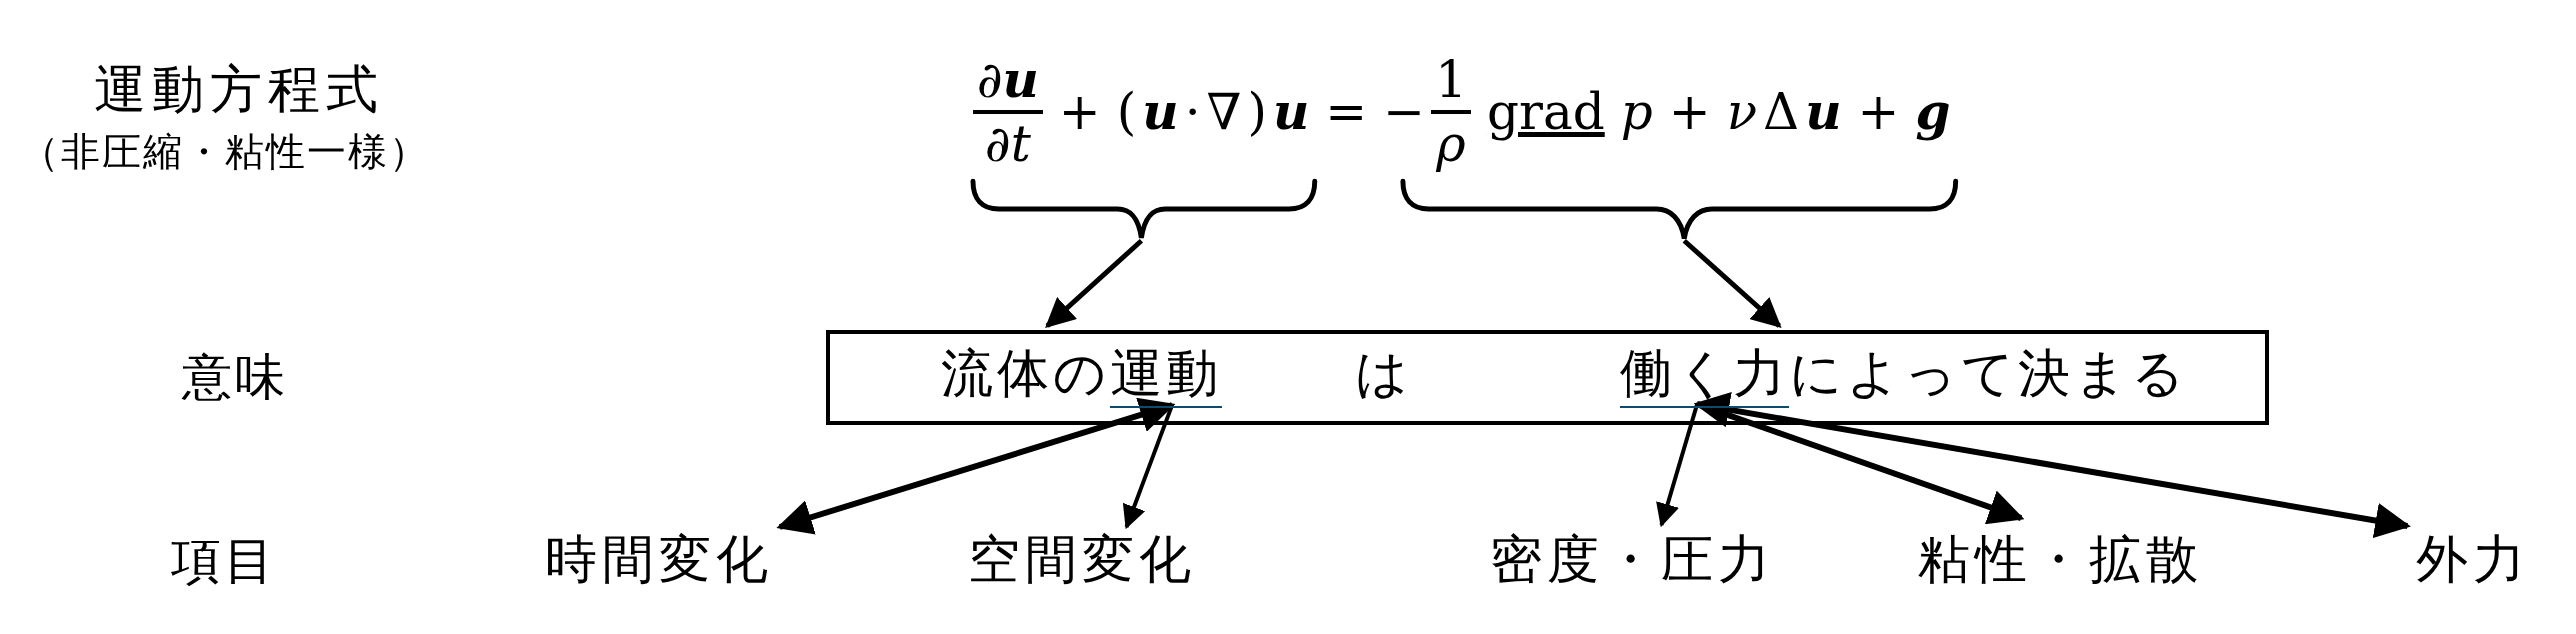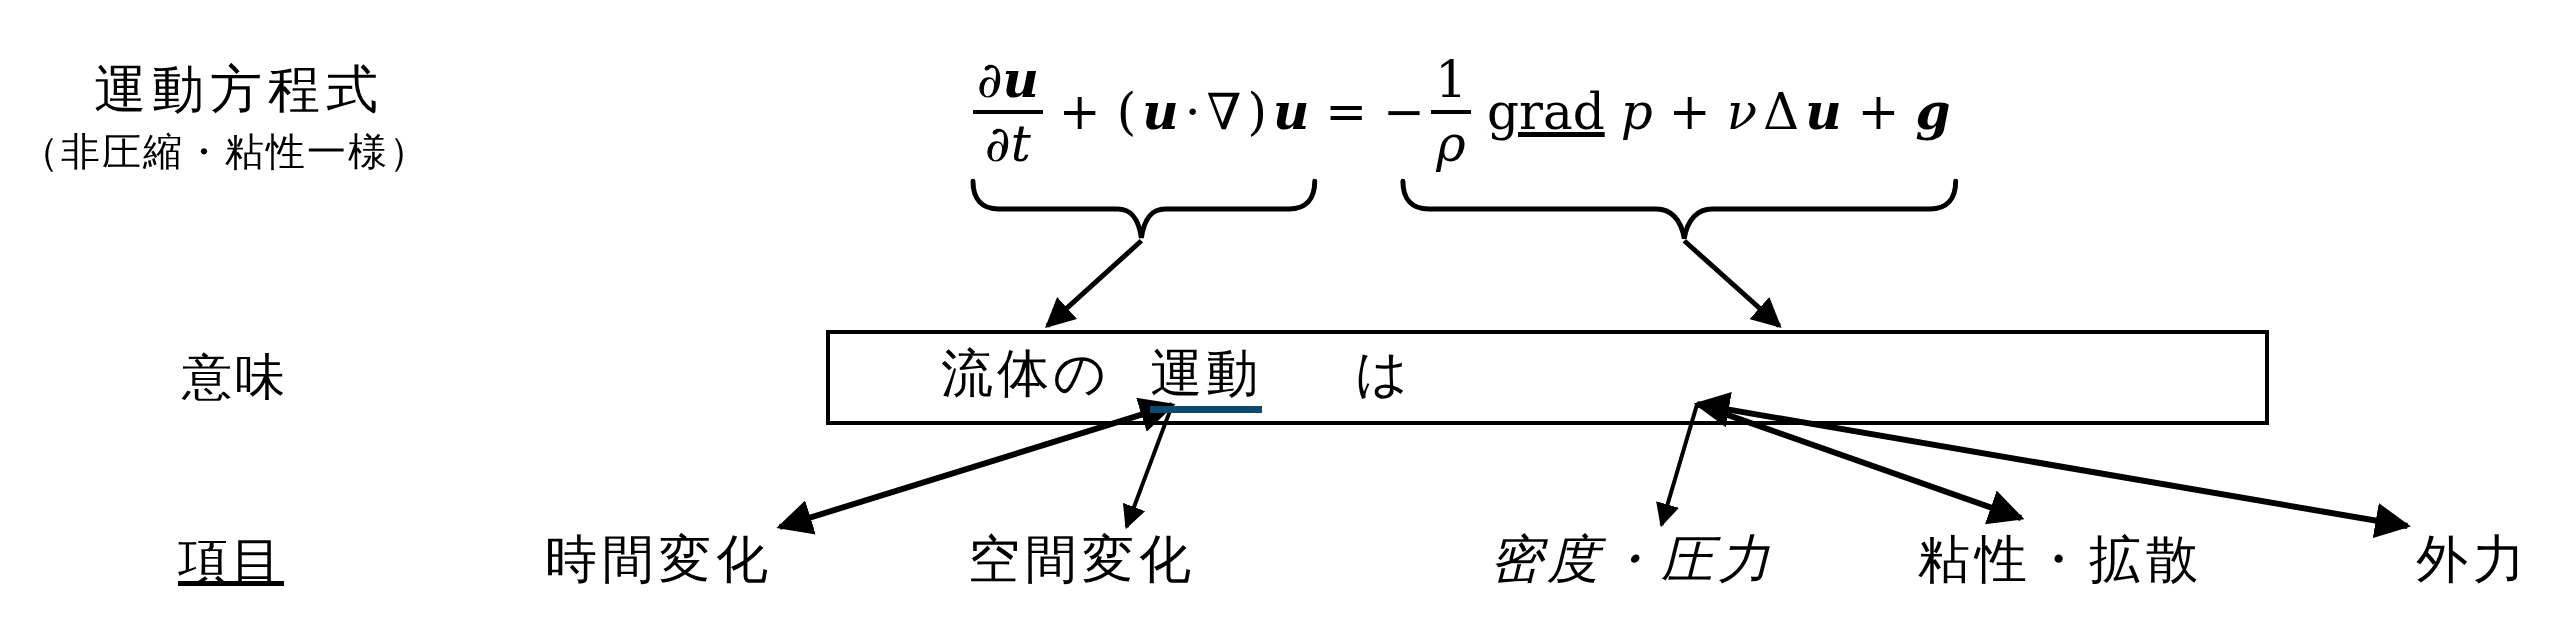--- a/index.html
+++ b/index.html
@@ -20,21 +20,21 @@
     font-size: 52px; letter-spacing: 6px; line-height: 1; white-space: nowrap;
   }
   .subtitle {
     position: absolute; left: 20px; top: 129px;
     font-size: 39px; letter-spacing: 2px; line-height: 1.2; white-space: nowrap; text-align: center;
   }
   .row-label {
     position: absolute; font-size: 50px; letter-spacing: 3px; line-height: 1; white-space: nowrap;
   }
   .label-imi   { left: 182px; top: 352px; }
-  .label-komoku{ left: 178px; top: 536px; text-decoration: underline; }
+  .label-komoku{ left: 171px; top: 536px; }
 
   
   .eq {
     position: absolute; left: 991px; top: 40px; width: 941px; height: 143px;
     display: flex; align-items: center; justify-content: center; gap: 16px;
     font-family: "DejaVu Serif", "Liberation Serif", serif;
     font-size: 50px; line-height: 1; white-space: nowrap;
   }
   .eq .it { font-style: italic; }
   .eq .bi { font-style: italic; font-weight: bold; }
@@ -52,30 +52,30 @@
     width: 1443px; height: 95px;
     border: 4px solid #000; box-sizing: border-box;
   }
   .box-text {
     position: absolute; top: 347px; font-size: 52px; line-height: 1;
     letter-spacing: 4px; white-space: nowrap;
   }
   .bt1 { left: 941px; }
   .bt2 { left: 1355px; }
   .bt3 { left: 1620px; }
-  .ul { border-bottom: 7px solid #0c4a6e; padding-bottom: 3px; margin-left: 40px; }
+  .ul { border-bottom: 2px solid #0c4a6e; padding-bottom: 3px; }
 
   
   .item {
     position: absolute; top: 533px; font-size: 52px; line-height: 1;
     letter-spacing: 5px; white-space: nowrap;
   }
   .item-1 { left: 545px; }
   .item-2 { left: 968px; }
-  .item-3 { left: 1490px; font-style: italic; }
+  .item-3 { left: 1490px; }
   .item-4 { left: 1918px; }
   .item-5 { left: 2416px; text-align: right; }
 
   
   .overlay { position: absolute; left: 0; top: 0; pointer-events: none; }
   .overlay path.brace { fill: none; stroke: #000; stroke-width: 5; stroke-linecap: round; }
   .overlay line { stroke: #000; }
 </style>
 </head>
 <body>
@@ -142,20 +142,21 @@
         <span class="bi">u</span>
     </span>
     <span class="up">+</span>
     <span class="bi">g</span>
   </div>
 
   <div class="row-label label-imi">意味</div>
   <div class="meaning-box"></div>
   <div class="box-text bt1"><span>流体の</span><span class="ul">運動</span></div>
   <div class="box-text bt2">は</div>
+  <div class="box-text bt3"><span class="ul">働く力</span><span>によって決まる</span></div>
 
   <div class="row-label label-komoku">項目</div>
   <div class="item item-1">時間変化</div>
   <div class="item item-2">空間変化</div>
   <div class="item item-3">密度・圧力</div>
   <div class="item item-4">粘性・拡散</div>
   <div class="item item-5">外力</div>
 
 </div>
 

